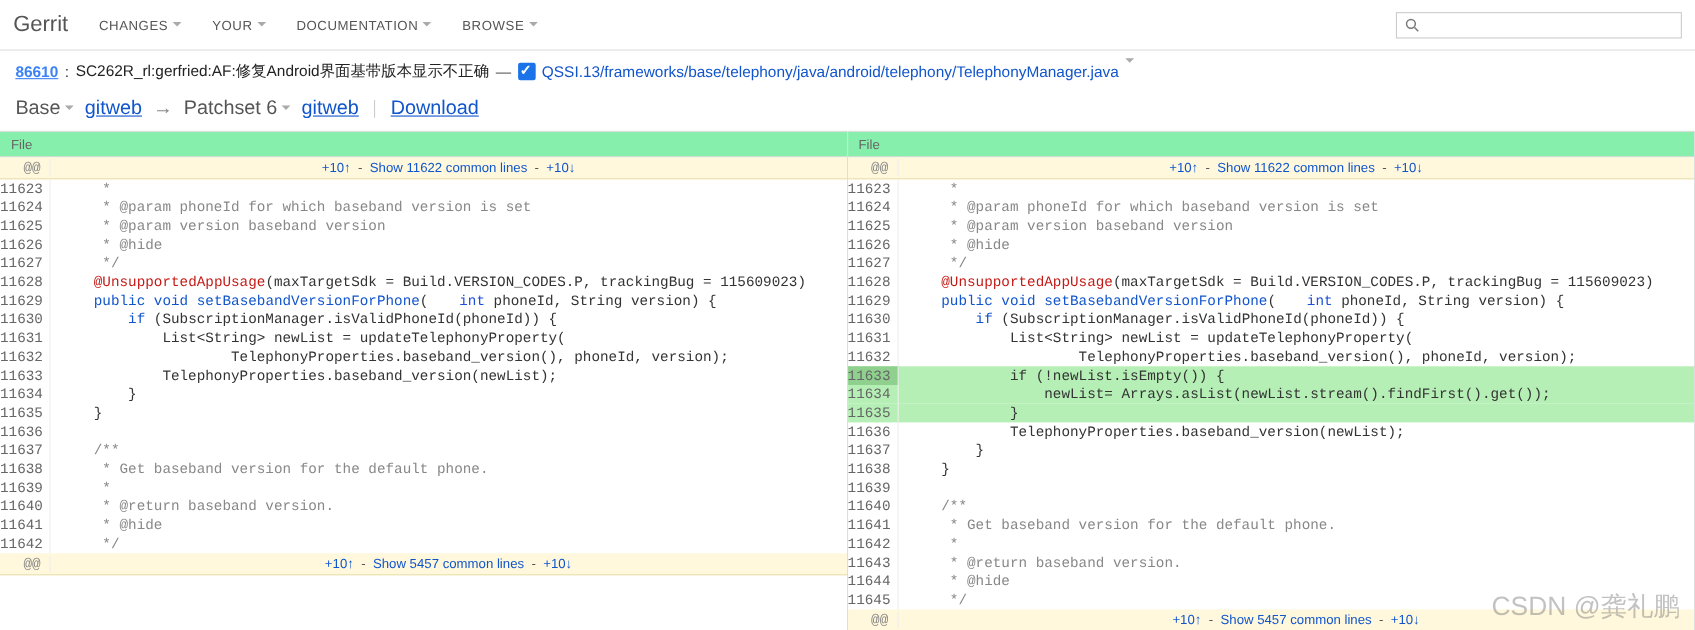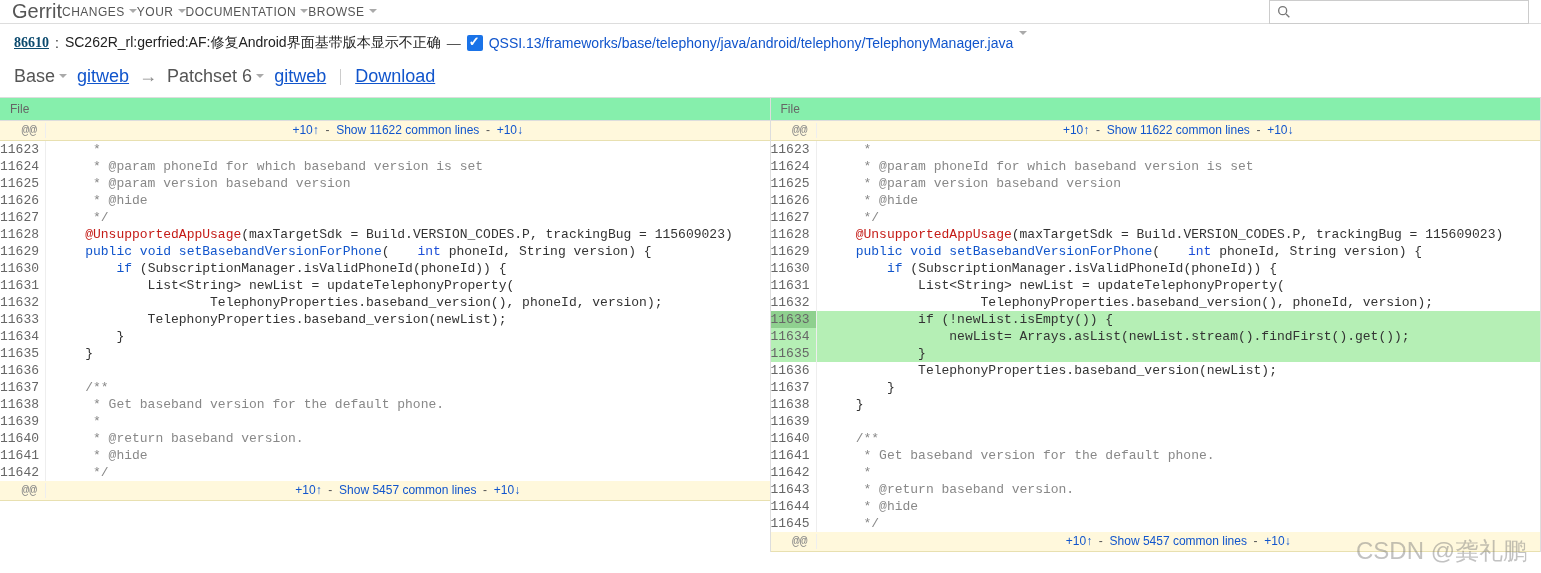--- a/index.html
+++ b/index.html
@@ -1,24 +1,24 @@
 <!DOCTYPE html>
 <html><head>
 <meta charset="utf-8">
 <style>
 * { margin: 0; padding: 0; box-sizing: border-box; }
 body { font-family: Arial, sans-serif; font-size: 13px; color: #333; background: #fff; }
-.topnav { display: flex; align-items: center; padding: 0 12px; height: 24px; border-bottom: 1px solid #ddd; }
+.topnav { display: flex; align-items: center; padding: 0 12px; height: 46px; border-bottom: 1px solid #ddd; gap: 28px; }
 .logo { font-size: 20px; color: #555; font-weight: 400; }
 .nav-item { color: #555; font-size: 12px; letter-spacing: 0.5px; cursor: pointer; display: flex; align-items: center; gap: 4px; }
 .nav-dd::after { content: ""; border: 4px solid transparent; border-top-color: #aaa; margin-top: 3px; }
 .search-box { margin-left: auto; width: 260px; height: 24px; border: 1px solid #ccc; display: flex; align-items: center; padding: 0 6px; }
 .search-box svg { width: 16px; height: 16px; }
 .breadcrumb { padding: 10px 14px 6px; font-size: 14px; display: flex; align-items: center; gap: 6px; flex-wrap: wrap; }
-.breadcrumb a { color: #0c4a6e; text-decoration: underline; font-family: Liberation Serif, serif; }
+.breadcrumb a { color: #3b82f6; text-decoration: underline; }
 .breadcrumb .cid { font-weight: bold; }
 .breadcrumb .title { color: #222; }
 .breadcrumb .dash { color: #555; }
 .chk-bg { width: 16px; height: 16px; background: #1a73e8; display: inline-block; border-radius: 2px; position: relative; }
 .chk-bg::after { content: "✓"; color: #fff; position: absolute; top: -1px; left: 2px; font-size: 13px; font-weight: bold; }
 .file-path { color: #1155cc; }
 .patchbar { padding: 8px 14px 10px; display: flex; align-items: center; gap: 10px; font-size: 18px; color: #555; }
 .patchbar a { color: #1155cc; text-decoration: underline; }
 .patchbar .arrow { color: #888; }
 .patchbar .dd { display: flex; align-items: center; gap: 4px; cursor: pointer; }

